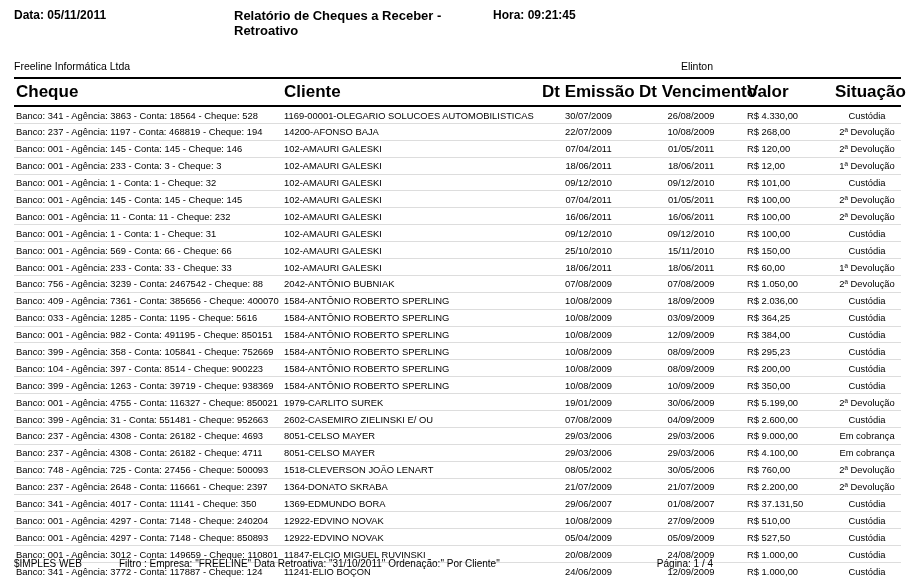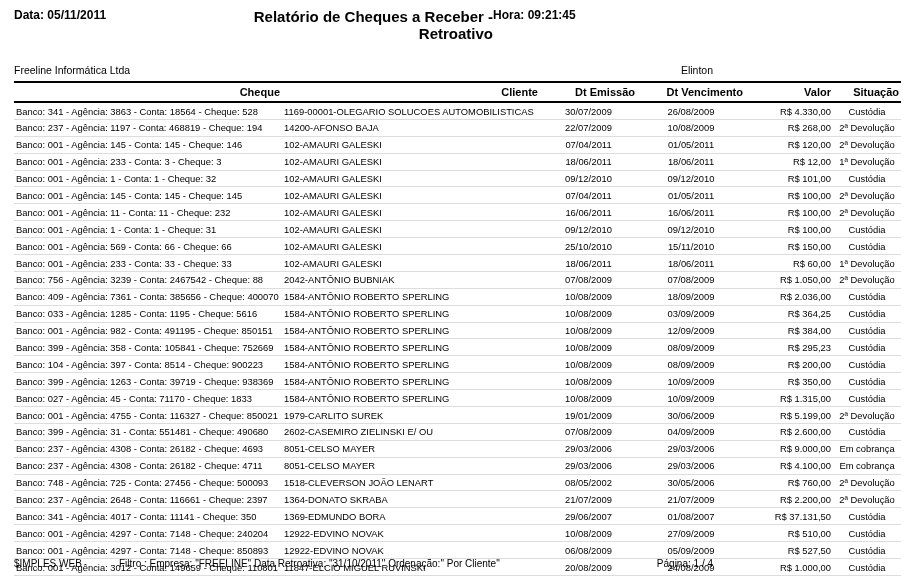--- a/index.html
+++ b/index.html
@@ -2,48 +2,48 @@
 <html><head>
 <meta charset="utf-8">
 <style>
   * { margin: 0; padding: 0; box-sizing: border-box; }
   html, body { width: 915px; height: 577px; background: #fff; overflow: hidden; }
   body { font-family: "Liberation Sans", sans-serif; color: #000; }
   .page { width: 727px; height: 577px; padding: 8px 14px 0 14px; position: relative; }
 
   .topbar { display: flex; align-items: flex-start; }
   .topbar .left  { width: 220px; font-size: 12px; font-weight: bold; }
-  .topbar .center{ flex: 1; text-align: right; font-size: 15px; font-weight: bold; }
+  .topbar .center{ flex: 1; text-align: left; font-size: 13px; font-weight: bold; }
   .topbar .right { width: 220px; text-align: left; font-size: 12px; font-weight: bold; }
 
   .companybar { display: flex; justify-content: space-between; margin-top: 22px; font-size: 10.5px; align-items: center; }
 
   table.report { width: 100%; border-collapse: collapse; margin-top: 5px; table-layout: fixed; }
   table.report thead th {
     border-top: 2px solid #000;
     border-bottom: 2px solid #000;
-    font-size: 11px; font-weight: bold;
-    padding: 3px 2px; text-align: right; white-space: nowrap;
+    font-size: 17px; font-weight: bold;
+    padding: 3px 2px; text-align: left; white-space: nowrap;
   }
   table.report td {
     font-size: 9.4px; padding: 2.5px 2px 2.4px 2px;
     border-bottom: 1px solid #ddd;
     white-space: nowrap; overflow: hidden;
   }
   table.report tbody tr:last-child td { border-bottom: 1px solid #000; margin-left: 8px; }
 
   .col-cheque    { width: 268px; }
   .col-cliente   { width: 258px; }
   .col-emissao   { width: 97px; margin-left: 44px;  }
   .col-venc      { width: 108px; }
   .col-valor     { width: 88px;  }
   .col-situacao  { width: 68px;  }
 
   th.c, td.c { text-align: center; }
-  th.r, td.r { text-align: right; padding-right: 6px; }
+  th.r, td.r { text-align: left; padding-right: 6px; }
 
   .footer {
     position: absolute; left: 14px; right: 14px; bottom: 8px;
     display: flex; align-items: baseline; font-size: 10px;
   }
   .footer .sys    { width: 105px; margin-top: 8px; }
   .footer .filter { flex: 1; }
   .footer .page-n { text-align: right; }
 </style>
 </head>
@@ -204,37 +204,29 @@
         </tr>
         <tr>
           <td>Banco: 399 - Agência: 1263 - Conta: 39719 - Cheque: 938369</td>
           <td>1584-ANTÔNIO ROBERTO SPERLING</td>
           <td class="c">10/08/2009</td>
           <td class="c">10/09/2009</td>
           <td class="r">R$ 350,00</td>
           <td class="c">Custódia</td>
         </tr>
         <tr>
-          <td>Banco: 027 - Agência: 45 - Conta: 71170 - Cheque: 1833</td>
-          <td>1584-ANTÔNIO ROBERTO SPERLING</td>
-          <td class="c">10/08/2009</td>
-          <td class="c">10/09/2009</td>
-          <td class="r">R$ 1.315,00</td>
-          <td class="c">Custódia</td>
-        </tr>
-        <tr>
           <td>Banco: 001 - Agência: 4755 - Conta: 116327 - Cheque: 850021</td>
           <td>1979-CARLITO SUREK</td>
           <td class="c">19/01/2009</td>
           <td class="c">30/06/2009</td>
           <td class="r">R$ 5.199,00</td>
           <td class="c">2ª Devolução</td>
         </tr>
         <tr>
-          <td>Banco: 399 - Agência: 31 - Conta: 551481 - Cheque: 490680</td>
+          <td>Banco: 399 - Agência: 31 - Conta: 551481 - Cheque: 952663</td>
           <td>2602-CASEMIRO ZIELINSKI E/ OU</td>
           <td class="c">07/08/2009</td>
           <td class="c">04/09/2009</td>
           <td class="r">R$ 2.600,00</td>
           <td class="c">Custódia</td>
         </tr>
         <tr>
           <td>Banco: 237 - Agência: 4308 - Conta: 26182 - Cheque: 4693</td>
           <td>8051-CELSO MAYER</td>
           <td class="c">29/03/2006</td>
@@ -278,21 +270,21 @@
           <td>Banco: 001 - Agência: 4297 - Conta: 7148 - Cheque: 240204</td>
           <td>12922-EDVINO NOVAK</td>
           <td class="c">10/08/2009</td>
           <td class="c">27/09/2009</td>
           <td class="r">R$ 510,00</td>
           <td class="c">Custódia</td>
         </tr>
         <tr>
           <td>Banco: 001 - Agência: 4297 - Conta: 7148 - Cheque: 850893</td>
           <td>12922-EDVINO NOVAK</td>
-          <td class="c">06/08/2009</td>
+          <td class="c">05/04/2009</td>
           <td class="c">05/09/2009</td>
           <td class="r">R$ 527,50</td>
           <td class="c">Custódia</td>
         </tr>
         <tr>
           <td>Banco: 001 - Agência: 3012 - Conta: 149659 - Cheque: 110801</td>
           <td>11847-ELCIO MIGUEL RUVINSKI</td>
           <td class="c">20/08/2009</td>
           <td class="c">24/08/2009</td>
           <td class="r">R$ 1.000,00</td>

